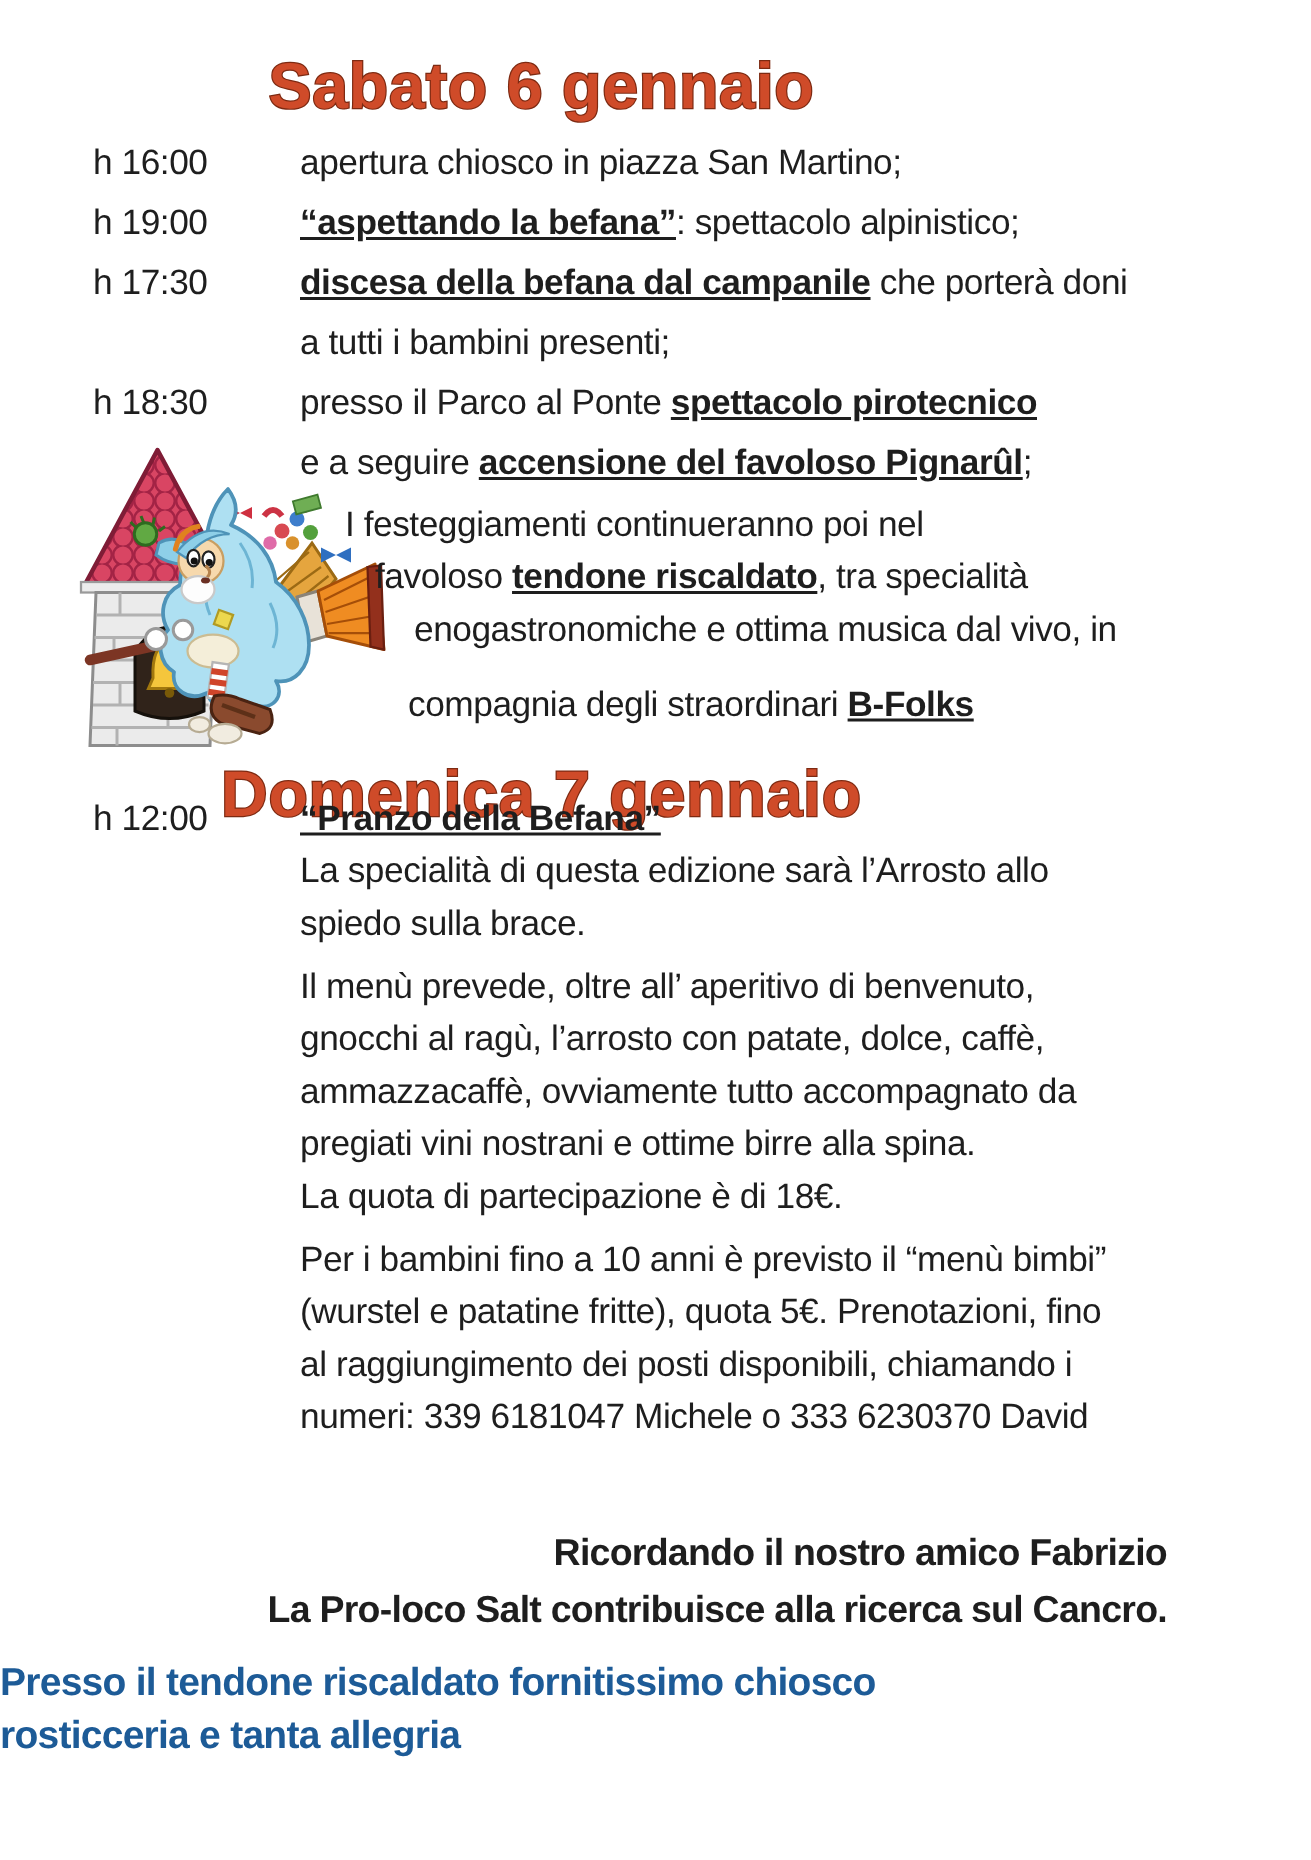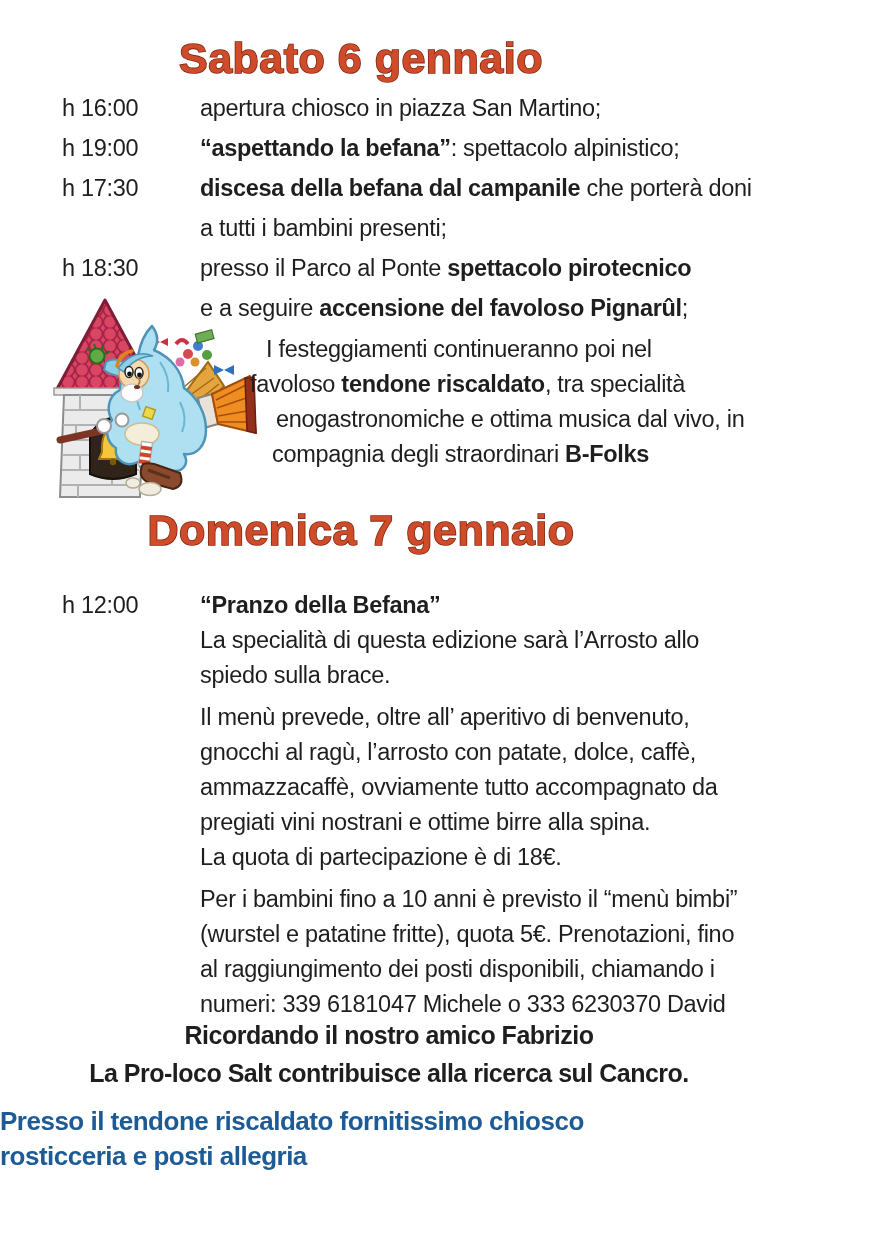--- a/index.html
+++ b/index.html
@@ -11,32 +11,32 @@
     position:absolute;left:0;width:722px;text-align:center;
     font-size:43px;font-weight:700;letter-spacing:.5px;
     color:#cf4b29;-webkit-text-stroke:1.6px #7d2a12;paint-order:stroke fill;
   }
   #title-sabato{top:34px;}
   #title-domenica{top:506px;}
   .block{position:absolute;left:0;width:778px;}
   .line{position:relative;padding-left:200px;font-size:23.5px;letter-spacing:-0.3px;
         line-height:40px;white-space:nowrap;}
   .time{position:absolute;left:62px;top:0;}
-  .b{font-weight:700;}
+  .b{font-weight:700;text-decoration:underline;}
   #sabato-rows{top:88px;}
   #wrap-para{top:332px;}
   #wrap-para .line{line-height:35px;}
-  #wrap-para .ind1{padding-left:230px;margin-left:36px;}
+  #wrap-para .ind1{padding-left:230px;}
   #wrap-para .ind2{padding-left:250px;}
   #wrap-para .ind3{padding-left:276px;}
-  #wrap-para .ind4{padding-left:272px;}
-  #domenica-rows{top:588px;}
+  #wrap-para .ind4{padding-left:272px;margin-top:15px;}
+  #domenica-rows{top:528px;}
   #domenica-rows .line{line-height:35px;}
   .gap{height:7px;}
-  #memorial{top:1016px;text-align:center;font-weight:700;font-size:25px;
+  #memorial{top:1016px;text-align:right;font-weight:700;font-size:25px;
             line-height:38px;letter-spacing:-0.5px;}
   #kiosk{top:1104px;text-align:left;font-weight:700;font-size:26px;
          line-height:35px;letter-spacing:-0.5px;color:#1d5b97;}
   #befana-art{position:absolute;left:40px;top:292px;width:220px;height:215px;}
 </style>
 </head>
 <body>
 
 <div class="page">
 
@@ -193,16 +193,16 @@
     <div class="line"><span>numeri: 339 6181047 Michele o 333 6230370 David</span></div>
   </div>
 
   <div class="block" id="memorial">
     <div>Ricordando il nostro amico Fabrizio</div>
     <div>La Pro-loco Salt contribuisce alla ricerca sul Cancro.</div>
   </div>
 
   <div class="block" id="kiosk">
     <div>Presso il tendone riscaldato fornitissimo chiosco</div>
-    <div>rosticceria e posti allegria</div>
+    <div>rosticceria e tanta allegria</div>
   </div>
 
 </div>
 
 </body></html>

